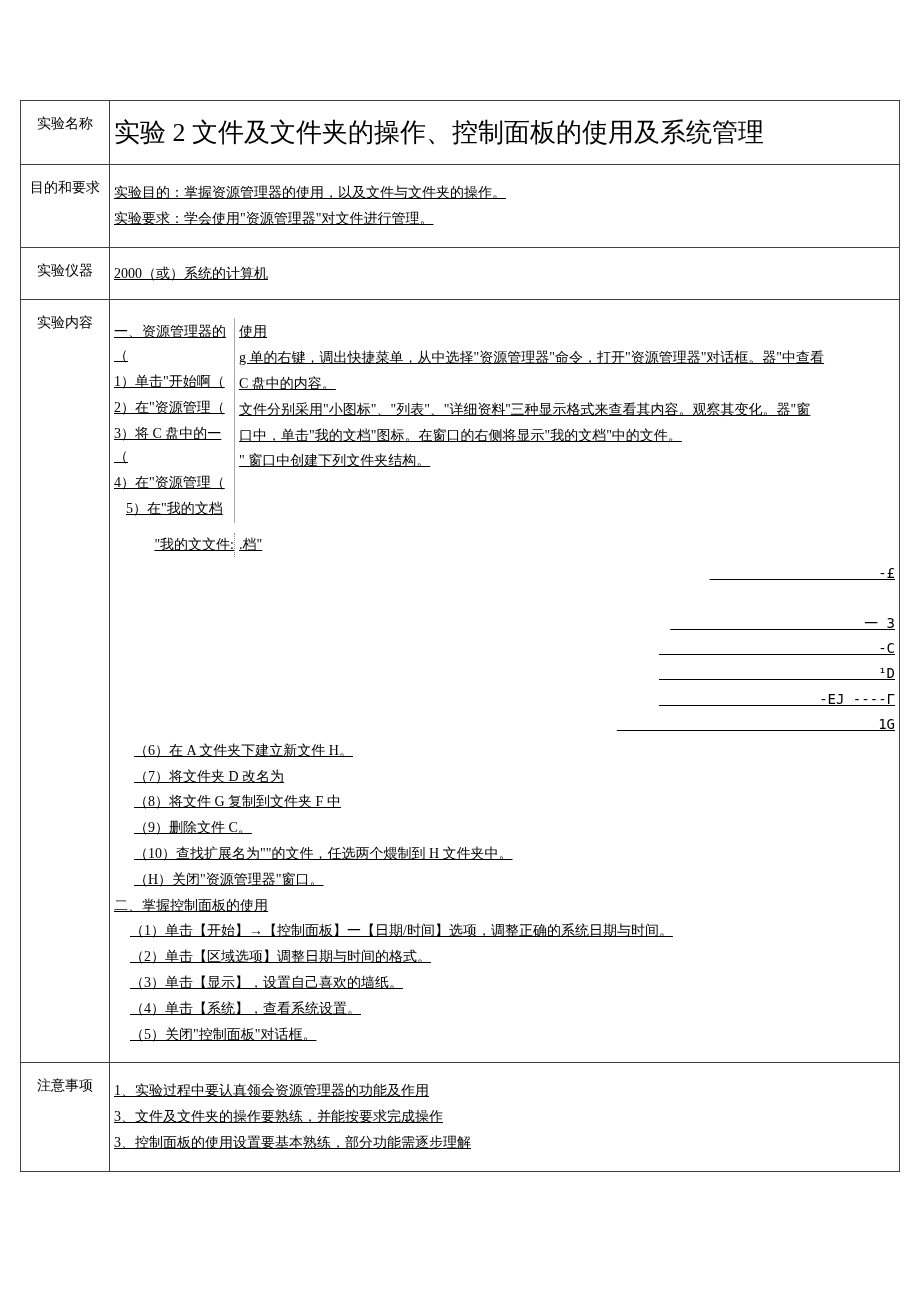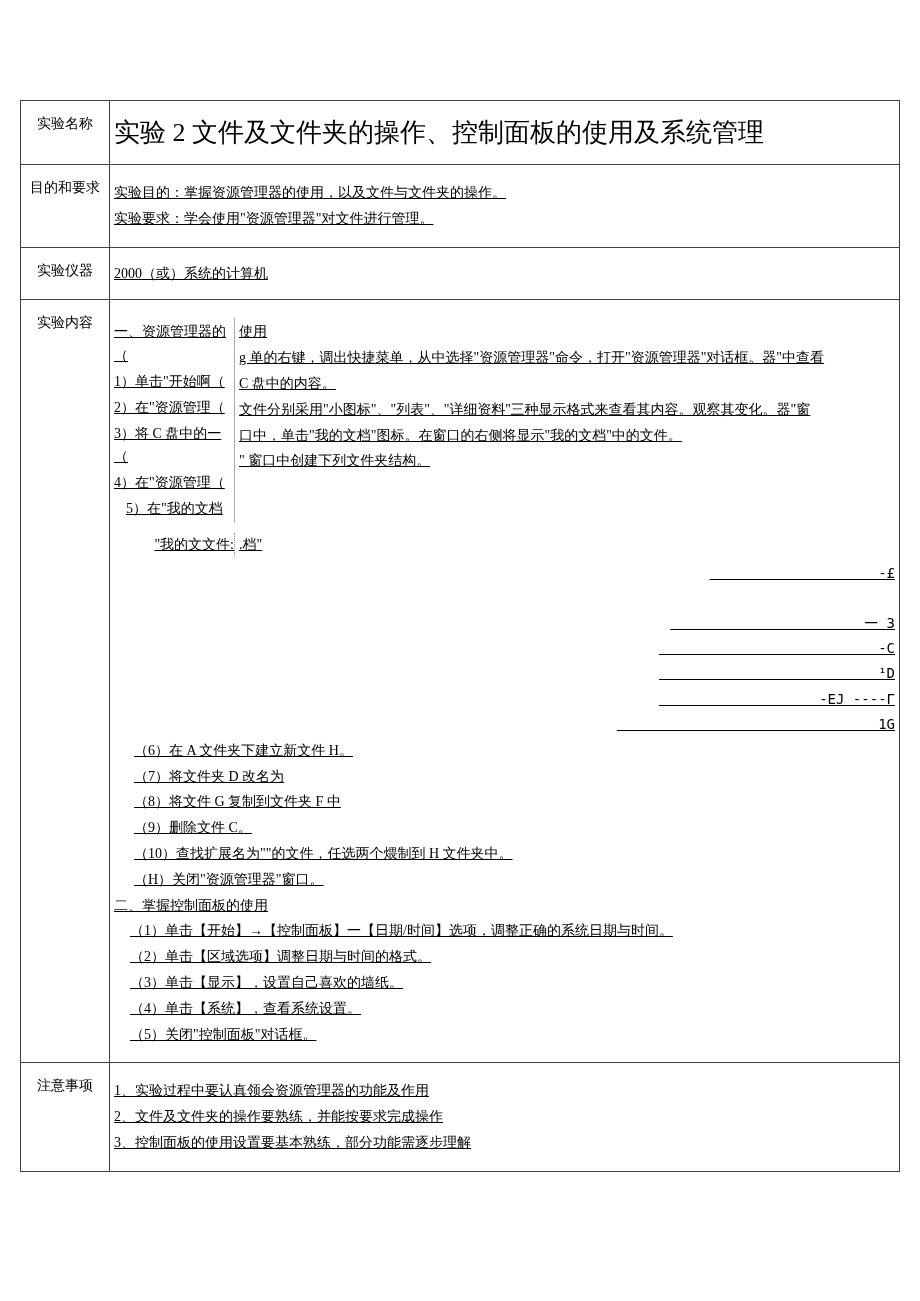--- a/index.html
+++ b/index.html
@@ -147,19 +147,19 @@
           <div>（5）关闭"控制面板"对话框。</div>
         </div>
       </td>
     </tr>
 
 
     <tr>
       <td class="label">注意事项</td>
       <td class="content-cell">
         <div>1、实验过程中要认真领会资源管理器的功能及作用</div>
-        <div>2、文件及文件夹的操作要熟练，并能按要求完成操作</div>
+        <div>3、文件及文件夹的操作要熟练，并能按要求完成操作</div>
         <div>3、控制面板的使用设置要基本熟练，部分功能需逐步理解</div>
       </td>
     </tr>
   </tbody>
     </table>
 </div>
 
 </body></html>

